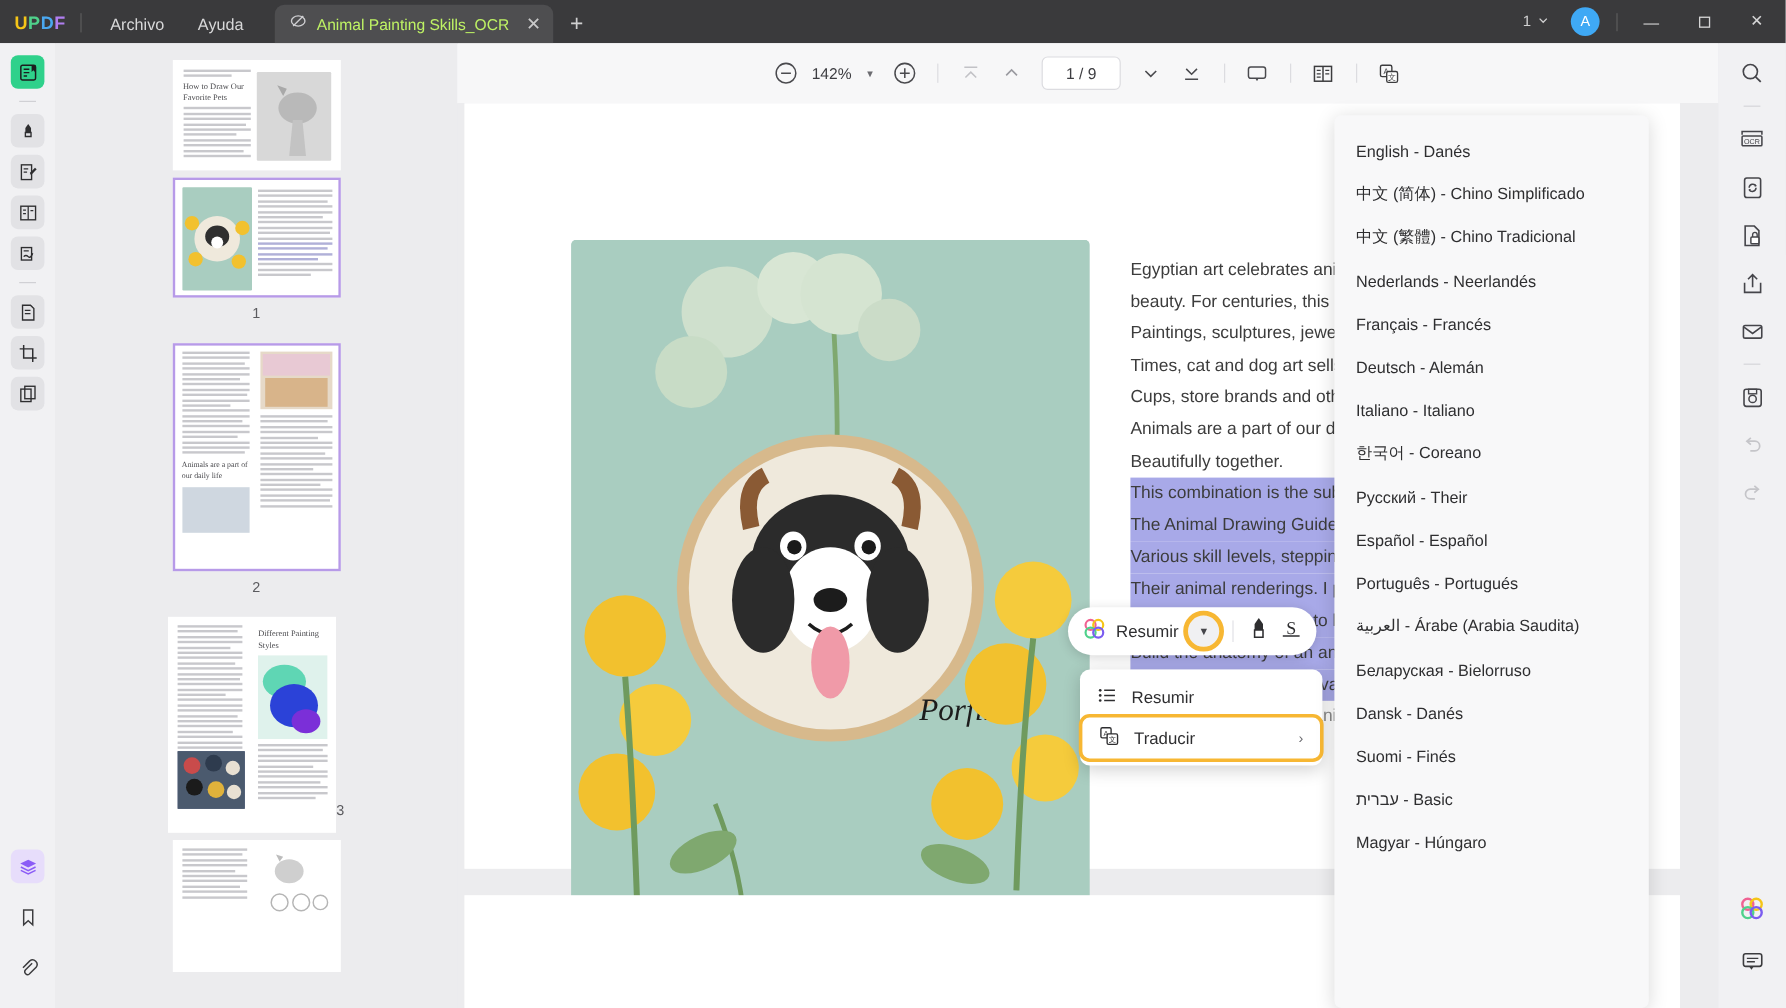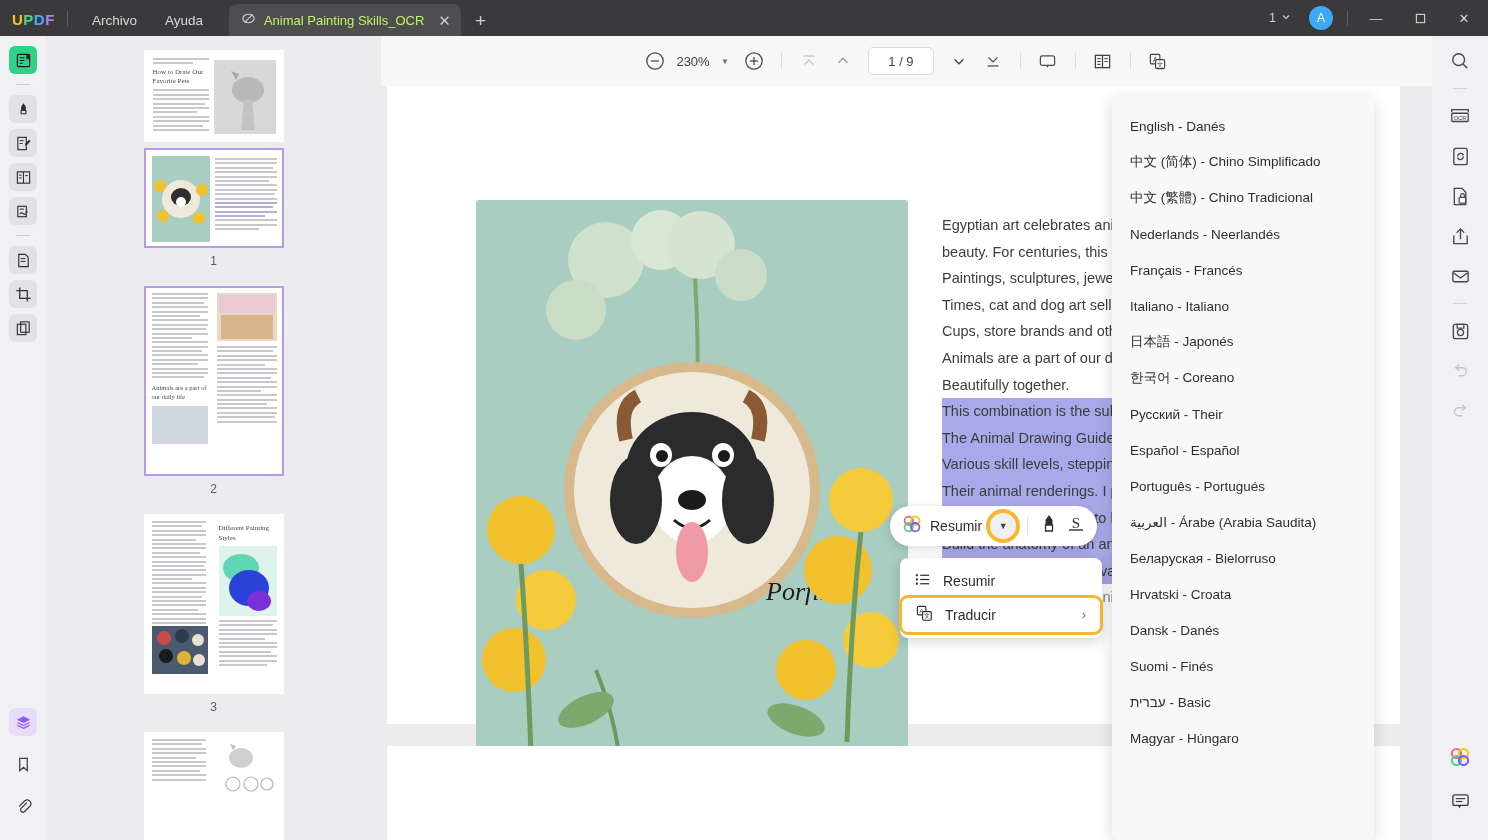--- a/index.html
+++ b/index.html
@@ -405,21 +405,21 @@
             <div class="mini-line" style="width:50px;"></div>
           <div class="mini-line" style="width:60px;"></div>
             <div class="mini-line" style="width:60px;"></div>
           <div class="mini-line" style="width:58px;"></div>
             <div class="mini-line" style="width:60px;"></div>
         </div>
       </div>
       <div class="thumb-num">2</div>
     </div>
 
-    <div style="display:flex;flex-direction:column;align-items:center;">
+    <div style="display:flex;flex-direction:row;align-items:flex-end;">
       <div class="thumb" style="height:180px;">
         <div style="position:absolute;left:6px;top:5px;width:54px;">
           <div class="mini-line" style="width:54px;"></div>
             <div class="mini-line" style="width:50px;"></div>
           <div class="mini-line" style="width:54px;"></div>
             <div class="mini-line" style="width:54px;"></div>
           <div class="mini-line" style="width:44px;"></div>
             <div class="mini-line" style="width:54px;"></div>
           <div class="mini-line" style="width:54px;"></div>
             <div class="mini-line" style="width:48px;"></div>
@@ -507,21 +507,21 @@
   </div>
 </div>
 
 <div class="maintoolbar">
   <div class="tbtn">
     <svg width="20" height="20" viewBox="0 0 22 22">
         <circle cx="11" cy="11" r="9" fill="none" stroke="#4a4a4e" stroke-width="1.4"></circle>
         <line x1="6.5" y1="11" x2="15.5" y2="11" stroke="#4a4a4e" stroke-width="1.4"></line>
       </svg>
   </div>
-  <div class="zoomval">230%</div>
+  <div class="zoomval">142%</div>
   <div class="caret-sm">▼</div>
   <div class="tbtn" style="margin-left:8px;">
     <svg width="20" height="20" viewBox="0 0 22 22">
         <circle cx="11" cy="11" r="9" fill="none" stroke="#4a4a4e" stroke-width="1.4"></circle>
         <line x1="6.5" y1="11" x2="15.5" y2="11" stroke="#4a4a4e" stroke-width="1.4"></line>
         <line x1="11" y1="6.5" x2="11" y2="15.5" stroke="#4a4a4e" stroke-width="1.4"></line>
       </svg>
   </div>
   <div class="tbar-div"></div>
   <div class="tbtn dim">
@@ -703,29 +703,28 @@
     <span class="aimenu-arrow">›</span>
   </div>
 </div>
 
 <div class="langmenu">
   <div class="lang-item">English - Danés</div>
   <div class="lang-item">中文 (简体) - Chino Simplificado</div>
   <div class="lang-item">中文 (繁體) - Chino Tradicional</div>
   <div class="lang-item">Nederlands - Neerlandés</div>
   <div class="lang-item">Français - Francés</div>
+  <div class="lang-item">Deutsch - Alemán</div>
   <div class="lang-item">Italiano - Italiano</div>
-  <div class="lang-item">日本語 - Japonés</div>
   <div class="lang-item">한국어 - Coreano</div>
   <div class="lang-item">Русский - Their</div>
   <div class="lang-item">Español - Español</div>
   <div class="lang-item">Português - Portugués</div>
   <div class="lang-item">العربية - Árabe (Arabia Saudita)</div>
   <div class="lang-item">Беларуская - Bielorruso</div>
-  <div class="lang-item">Hrvatski - Croata</div>
   <div class="lang-item">Dansk - Danés</div>
   <div class="lang-item">Suomi - Finés</div>
   <div class="lang-item">עברית - Basic</div>
   <div class="lang-item">Magyar - Húngaro</div>
 </div>
 
 <div class="rightrail">
   <div class="rr-btn">
     <svg width="20" height="20" viewBox="0 0 22 22">
         <circle cx="9.5" cy="9.5" r="6.5" fill="none" stroke="#45454a" stroke-width="1.5"></circle>

